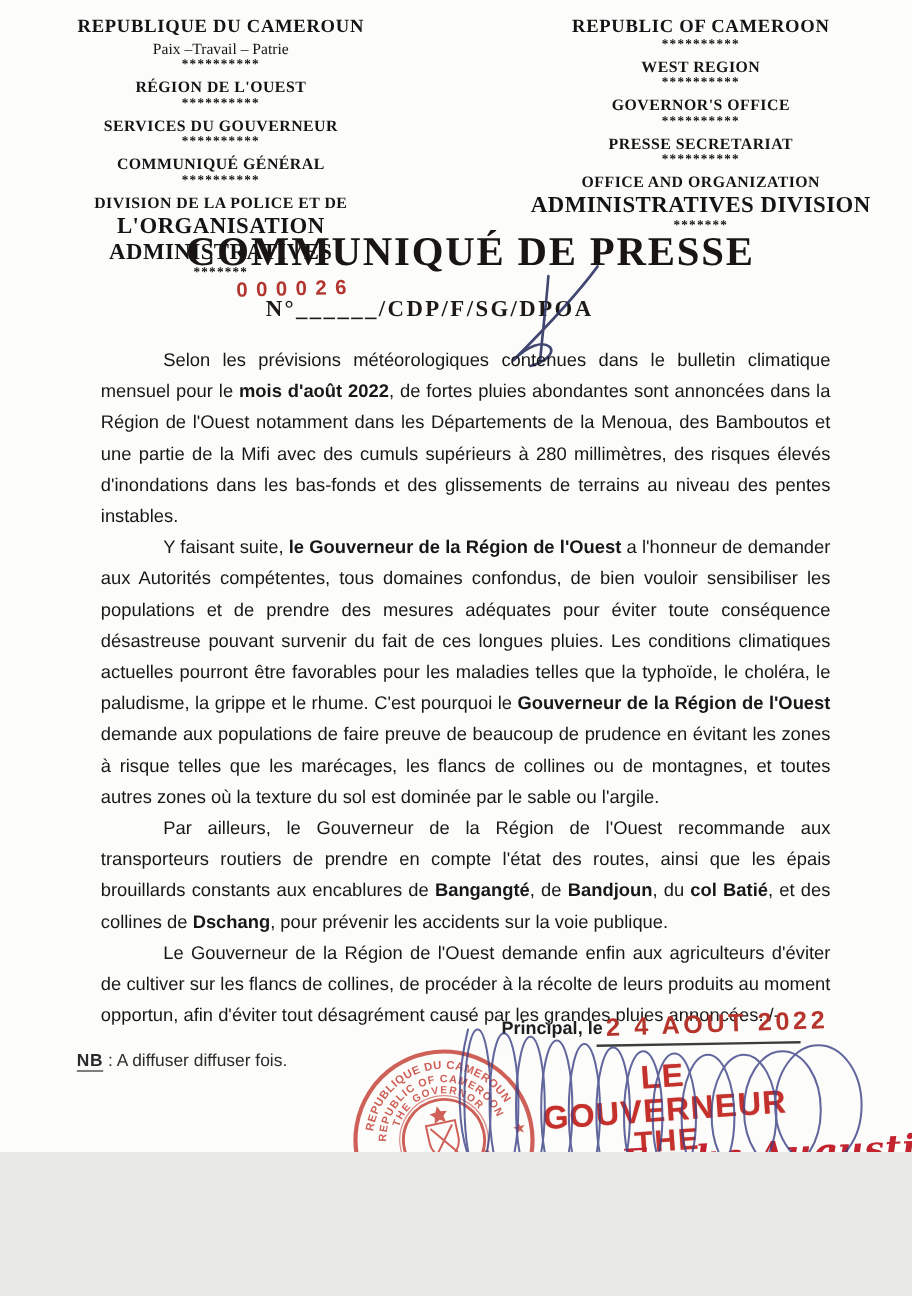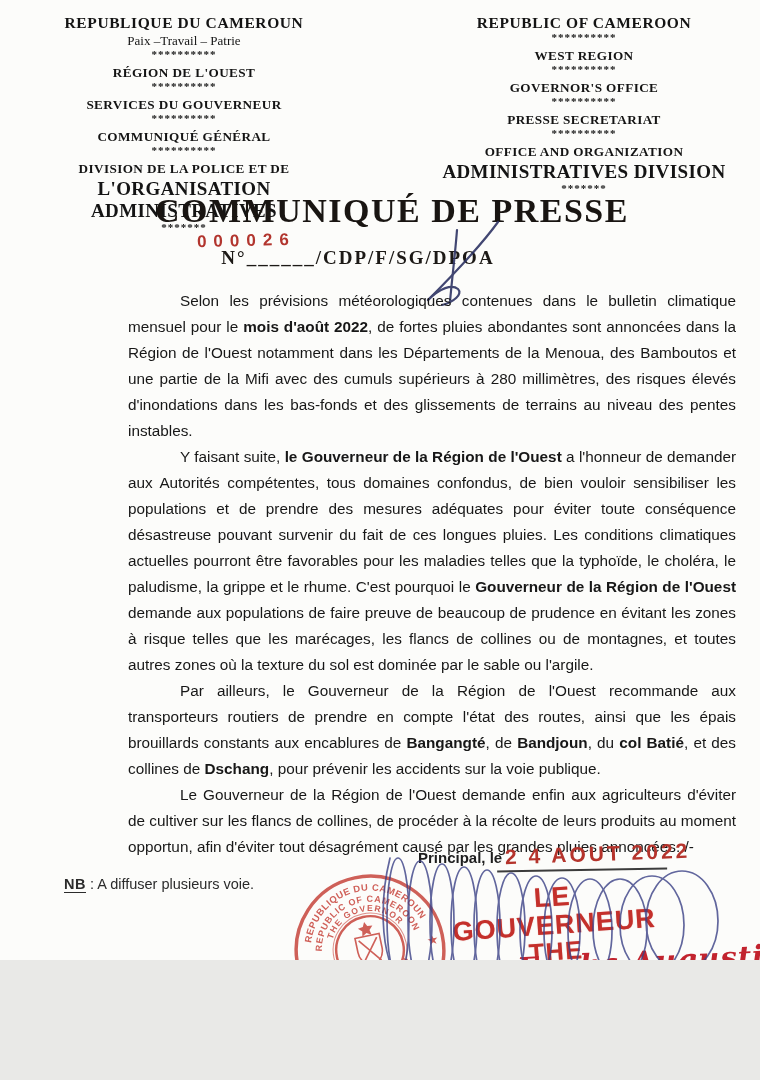--- a/index.html
+++ b/index.html
@@ -24,21 +24,21 @@
              letter-spacing:1.5px;color:#191512;margin:0;padding-left:24px;}
   .stamp-number{position:absolute;top:231px;left:197px;color:#b2352e;
                 font-size:17px;font-weight:bold;letter-spacing:7px;
                 transform:rotate(-1.5deg);}
   .ref-wrap{position:absolute;top:247px;left:0;right:0;text-align:center;}
   .ref-line{display:inline-block;transform:translateX(-22px);
             font-family:"Liberation Serif",serif;font-size:19px;font-weight:bold;
             letter-spacing:2px;color:#1c1916;}
   
   .body-text{position:absolute;top:288px;left:84px;width:608px;
-             font-size:15.3px;line-height:26px;text-align:justify;color:#171717;margin-left:44px;}
+             font-size:15.3px;line-height:26px;text-align:justify;color:#171717;}
   .body-text p{margin:0;text-indent:52px;}
   
   .place-line{position:absolute;top:849px;left:418px;font-size:15px;font-weight:600;color:#1d1d1d;}
   .date-underline{position:absolute;top:852px;left:497px;width:170px;height:17px;
                   border-bottom:2px solid #3c3c3c;transform:rotate(-1deg);}
   .date-stamp{position:absolute;top:842px;left:505px;color:#b5342c;font-size:21px;
               font-weight:bold;letter-spacing:3px;transform:rotate(-2deg);white-space:nowrap;}
   .nb-line{position:absolute;top:876px;left:64px;font-size:14.5px;color:#2b2b2b;}
   .nb-label{font-weight:bold;border-bottom:1.6px solid #2b2b2b;letter-spacing:.5px;}
   .seal-wrap{position:absolute;top:866px;left:286px;width:168px;height:168px;
@@ -118,21 +118,21 @@
     <p><span>Selon les prévisions météorologiques contenues dans le bulletin climatique mensuel pour le </span><b>mois d'août 2022</b><span>, de fortes pluies abondantes sont annoncées dans la Région de l'Ouest notamment dans les Départements de la Menoua, des Bamboutos et une partie de la Mifi avec des cumuls supérieurs à 280 millimètres, des risques élevés d'inondations dans les bas-fonds et des glissements de terrains au niveau des pentes instables.</span></p>
     <p><span>Y faisant suite, </span><b>le Gouverneur de la Région de l'Ouest</b><span> a l'honneur de demander aux Autorités compétentes, tous domaines confondus, de bien vouloir sensibiliser les populations et de prendre des mesures adéquates pour éviter toute conséquence désastreuse pouvant survenir du fait de ces longues pluies. Les conditions climatiques actuelles pourront être favorables pour les maladies telles que la typhoïde, le choléra, le paludisme, la grippe et le rhume. C'est pourquoi le </span><b>Gouverneur de la Région de l'Ouest</b><span> demande aux populations de faire preuve de beaucoup de prudence en évitant les zones à risque telles que les marécages, les flancs de collines ou de montagnes, et toutes autres zones où la texture du sol est dominée par le sable ou l'argile.</span></p>
     <p><span>Par ailleurs, le Gouverneur de la Région de l'Ouest recommande aux transporteurs routiers de prendre en compte l'état des routes, ainsi que les épais brouillards constants aux encablures de </span><b>Bangangté</b><span>, de </span><b>Bandjoun</b><span>, du </span><b>col Batié</b><span>, et des collines de </span><b>Dschang</b><span>, pour prévenir les accidents sur la voie publique.</span></p>
     <p><span>Le Gouverneur de la Région de l'Ouest demande enfin aux agriculteurs d'éviter de cultiver sur les flancs de collines, de procéder à la récolte de leurs produits au moment opportun, afin d'éviter tout désagrément causé par les grandes pluies annoncées. /-</span></p>
   </div>
 
   <div class="place-line">Principal, le</div>
   <div class="date-underline"></div>
   <div class="date-stamp">2 4 AOUT 2022</div>
 
-  <div class="nb-line"><span class="nb-label">NB</span><span> : A diffuser plusieurs voie.</span></div>
+  <div class="nb-line"><span class="nb-label">NB</span><span> : A diffuser diffuser fois.</span></div>
 
   <div class="seal-wrap">
     <svg width="168" height="168" viewBox="0 0 164 164">
       <defs>
         <path id="arcTop1" d="M 24 82 A 58 58 0 0 1 140 82"></path>
         <path id="arcBot1" d="M 24 82 A 58 58 0 0 0 140 82"></path>
         <path id="arcTop2" d="M 35 82 A 47 47 0 0 1 129 82"></path>
         <path id="arcBot2" d="M 35 82 A 47 47 0 0 0 129 82"></path>
         <path id="arcTop3" d="M 44 82 A 38 38 0 0 1 120 82"></path>
         <path id="arcBot3" d="M 44 82 A 38 38 0 0 0 120 82"></path>

